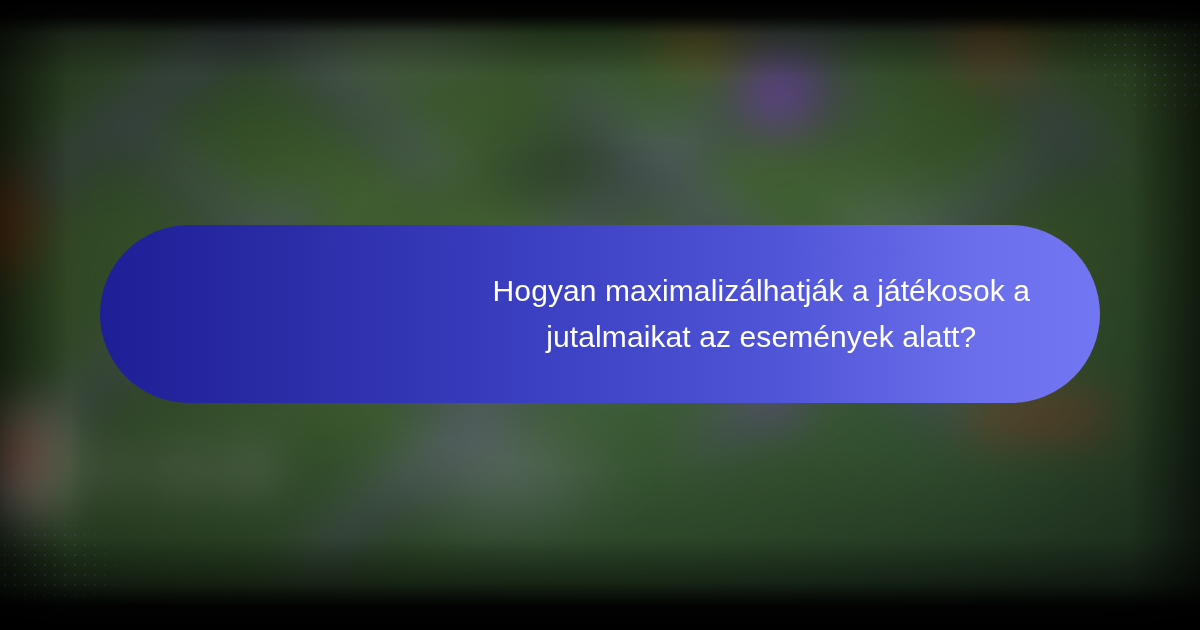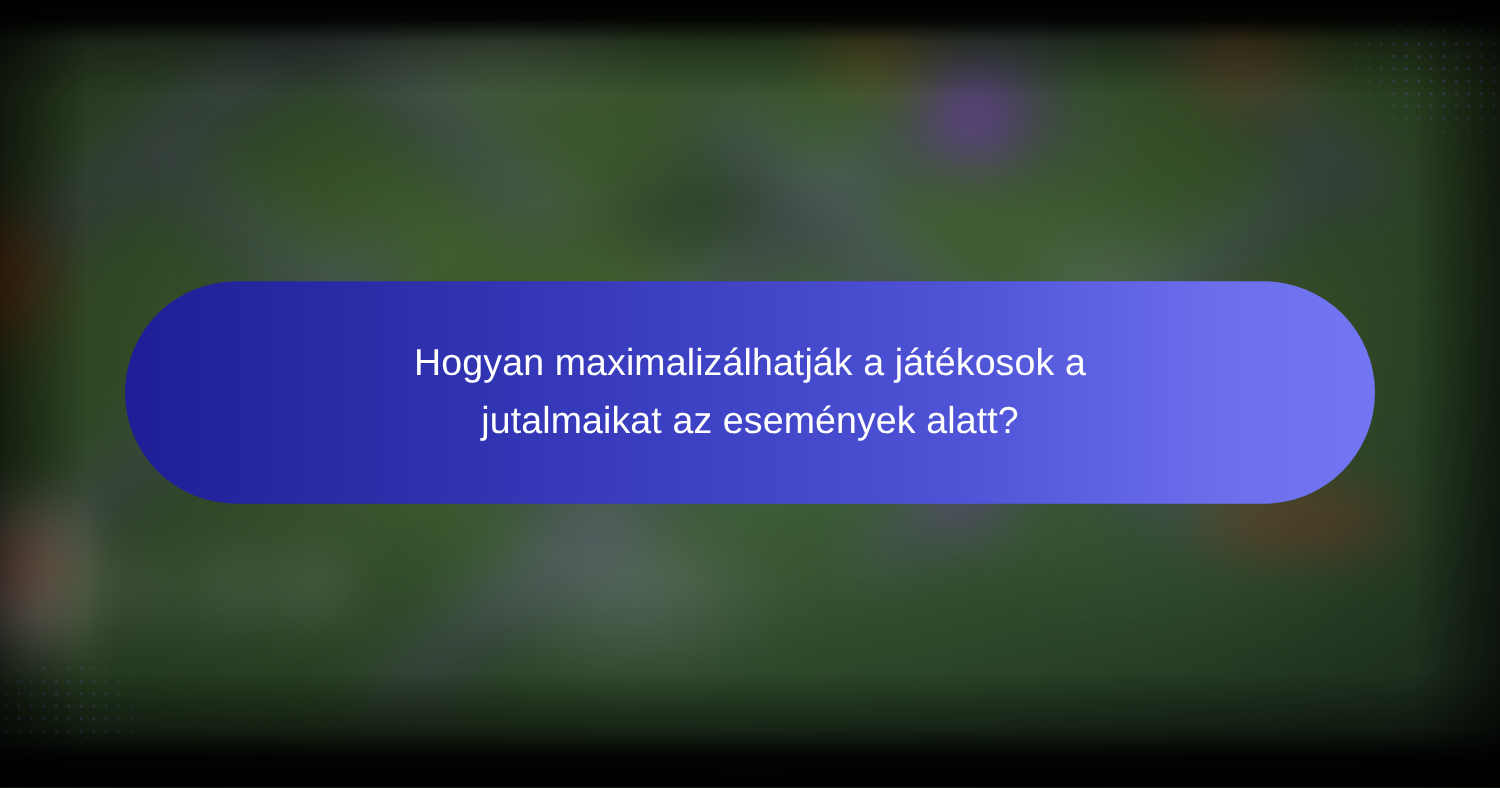--- a/index.html
+++ b/index.html
@@ -142,21 +142,21 @@
     border-radius:89px;
     background:linear-gradient(90deg,
         #1e1f96 0%,
         #2a2ca6 18%,
         #3a3ec0 42%,
         #5055d8 68%,
         #6b6fec 88%,
         #7276f2 100%);
     display:flex;
     align-items:center;
-    justify-content:center;
+    justify-content:flex-end;
     padding:0 70px;
   }
 
   #headline-text {
     color:#ffffff;
     font-size:30px;
     line-height:1.55;
     text-align:center;
     font-weight:400;
     letter-spacing:0.1px;

